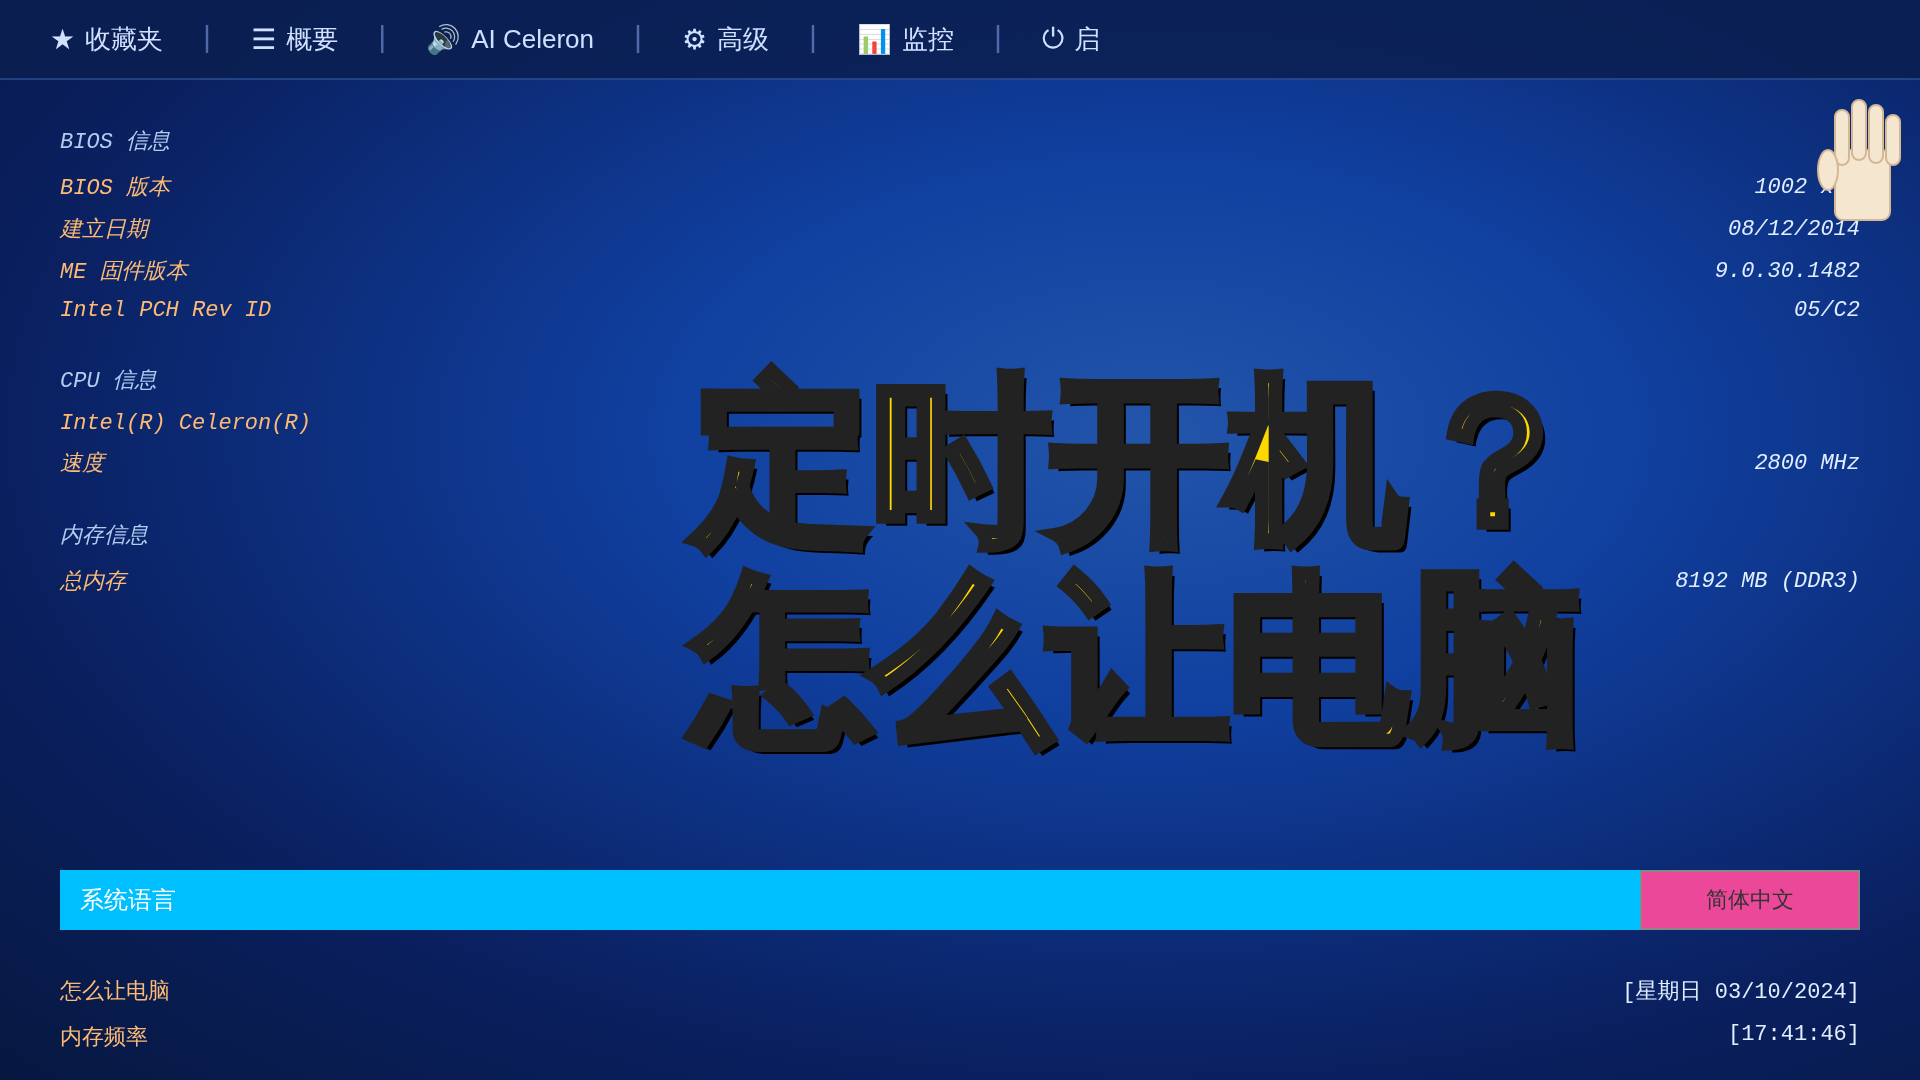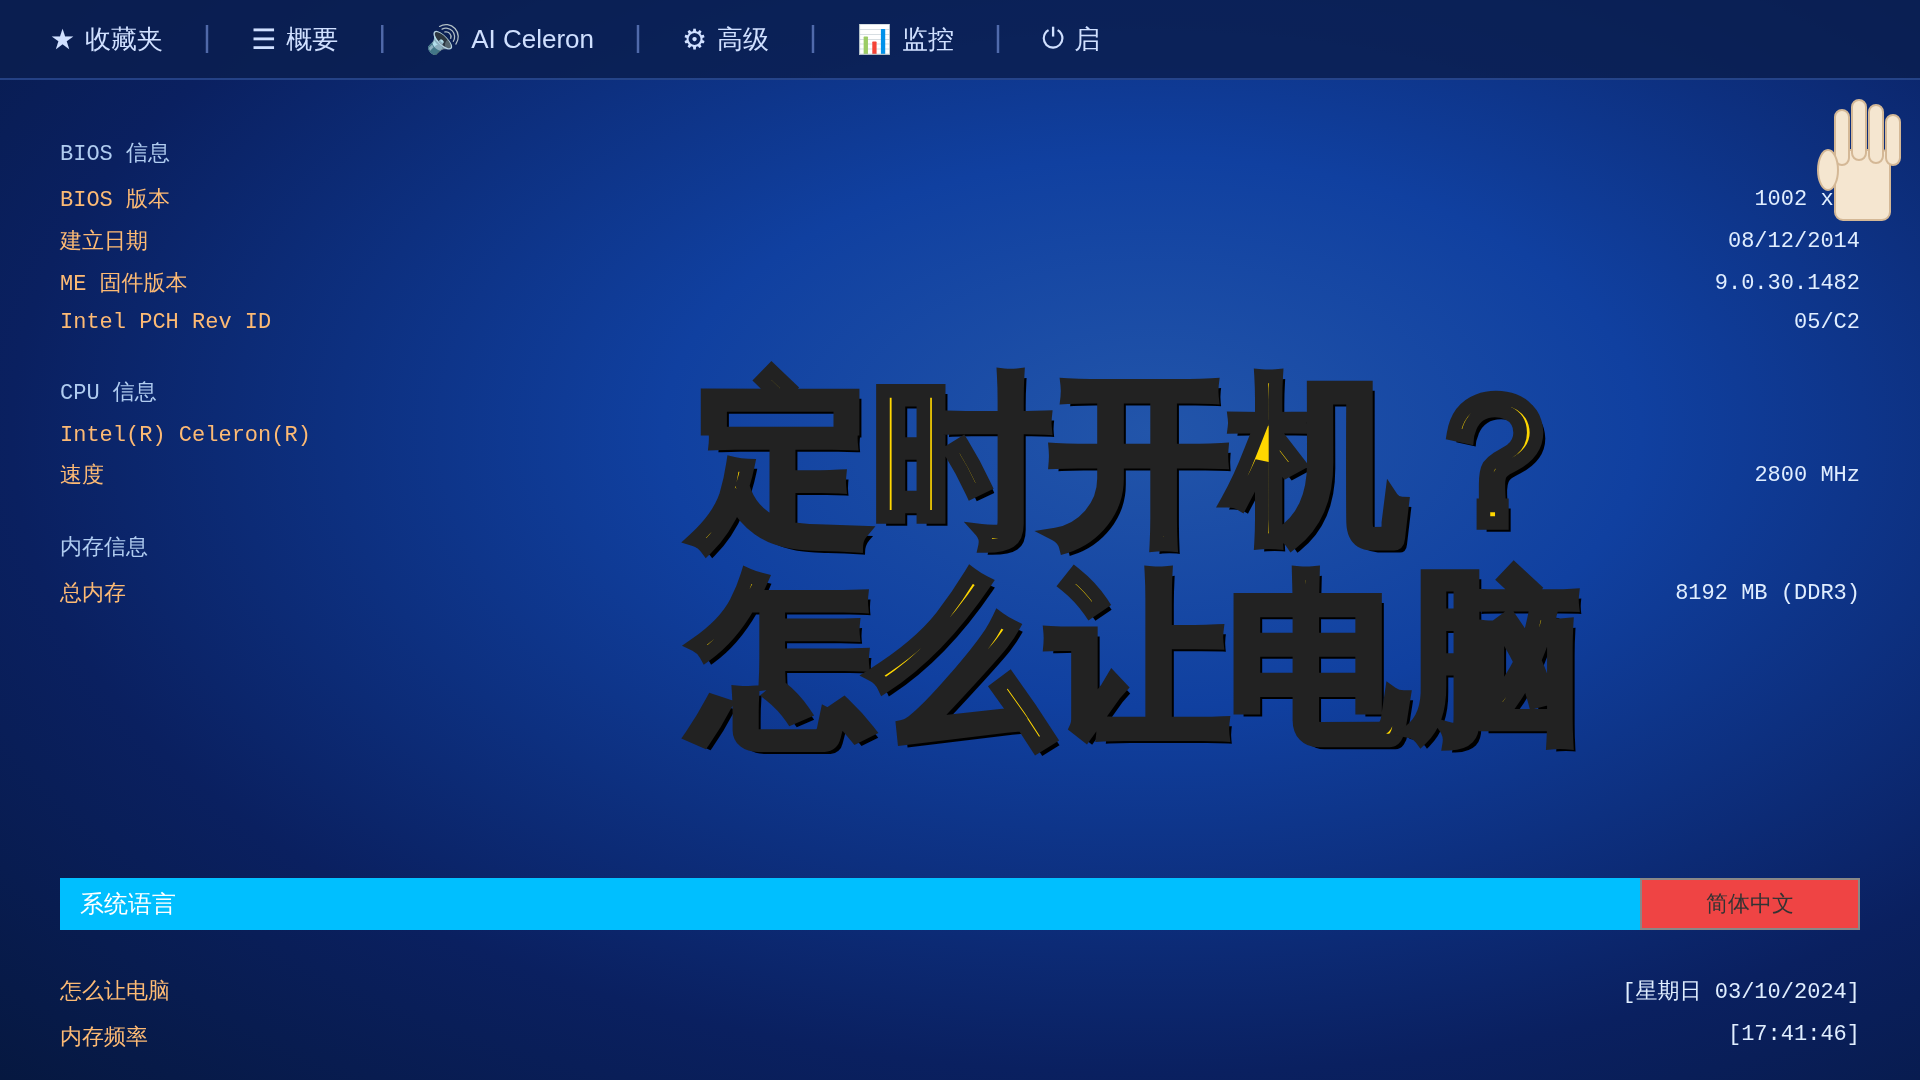--- a/index.html
+++ b/index.html
@@ -60,22 +60,23 @@
       font-size: 28px;
     }
 
     
     .main-content {
       position: absolute;
       top: 80px;
       left: 0;
       right: 0;
       bottom: 0;
-      padding: 52px 60px;
+      padding: 40px 60px;
       z-index: 5;
+      font-style: italic;
     }
 
     
     .info-section {
       margin-bottom: 30px;
     }
 
     .info-row {
       display: flex;
       justify-content: space-between;
@@ -96,40 +97,40 @@
       text-align: right;
       min-width: 300px;
     }
 
     
     .language-bar {
       position: absolute;
       bottom: 150px;
       left: 60px;
       right: 60px;
-      height: 52px;
+      height: 60px;
       display: flex;
       align-items: center;
       z-index: 6;
     }
 
     .lang-label-box {
       background: #00bfff;
       height: 100%;
       flex: 1;
       display: flex;
       align-items: center;
       padding-left: 20px;
       color: white;
       font-size: 24px;
       font-family: 'Arial', monospace;
     }
 
     .lang-value-box {
-      background: #ef4444;
+      background: #ec4899;
       height: 100%;
       min-width: 220px;
       display: flex;
       align-items: center;
       justify-content: center;
       color: #333;
       font-size: 22px;
       font-family: 'Arial', sans-serif;
       border: 2px solid #888;
     }

